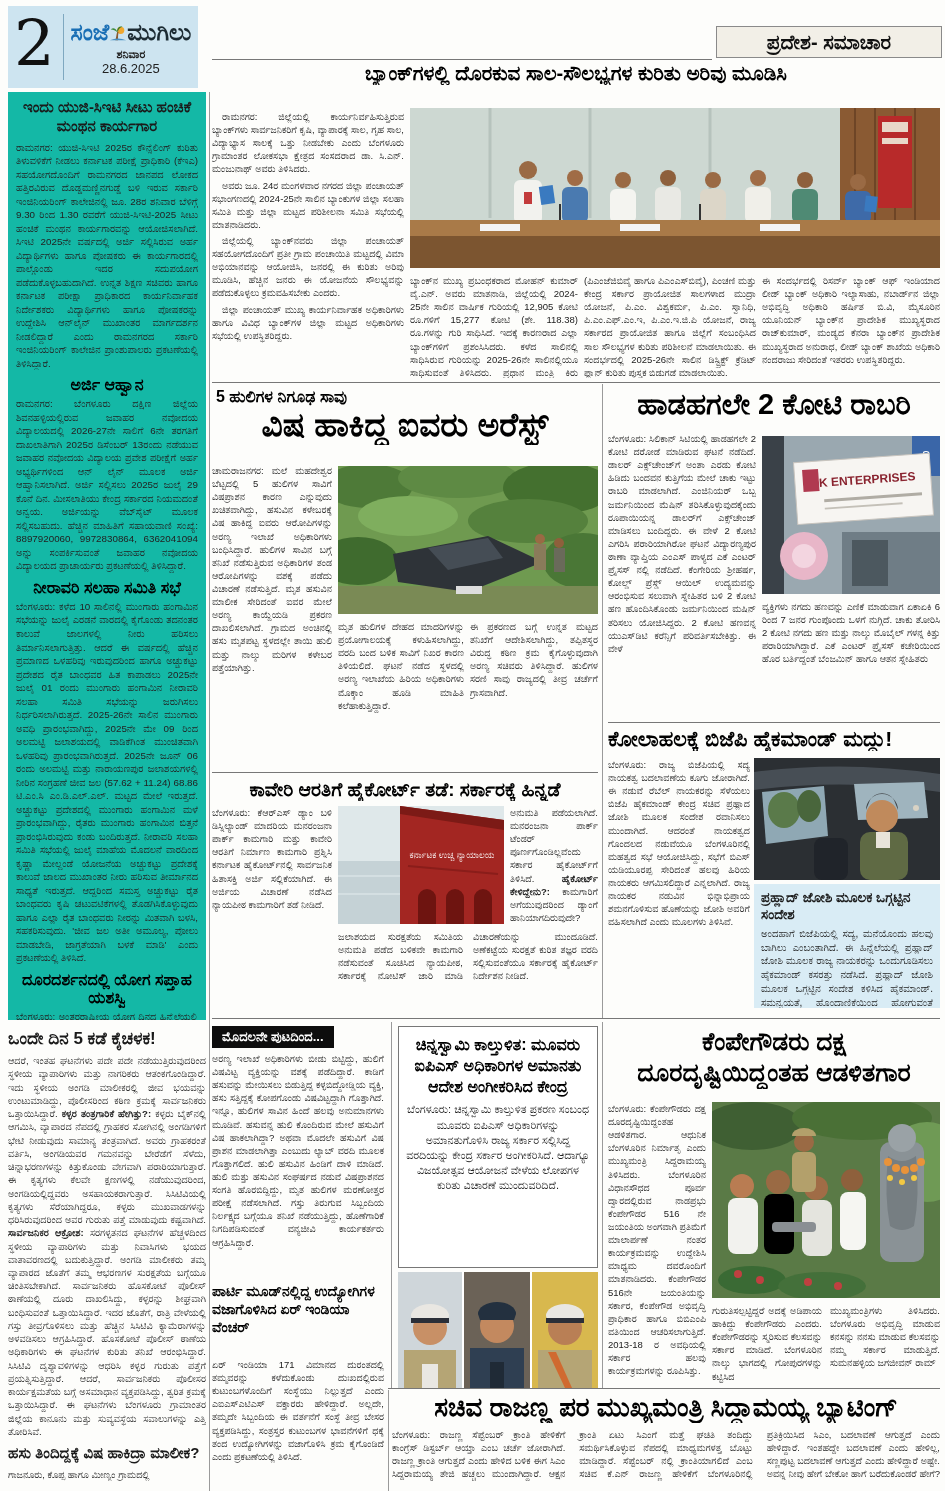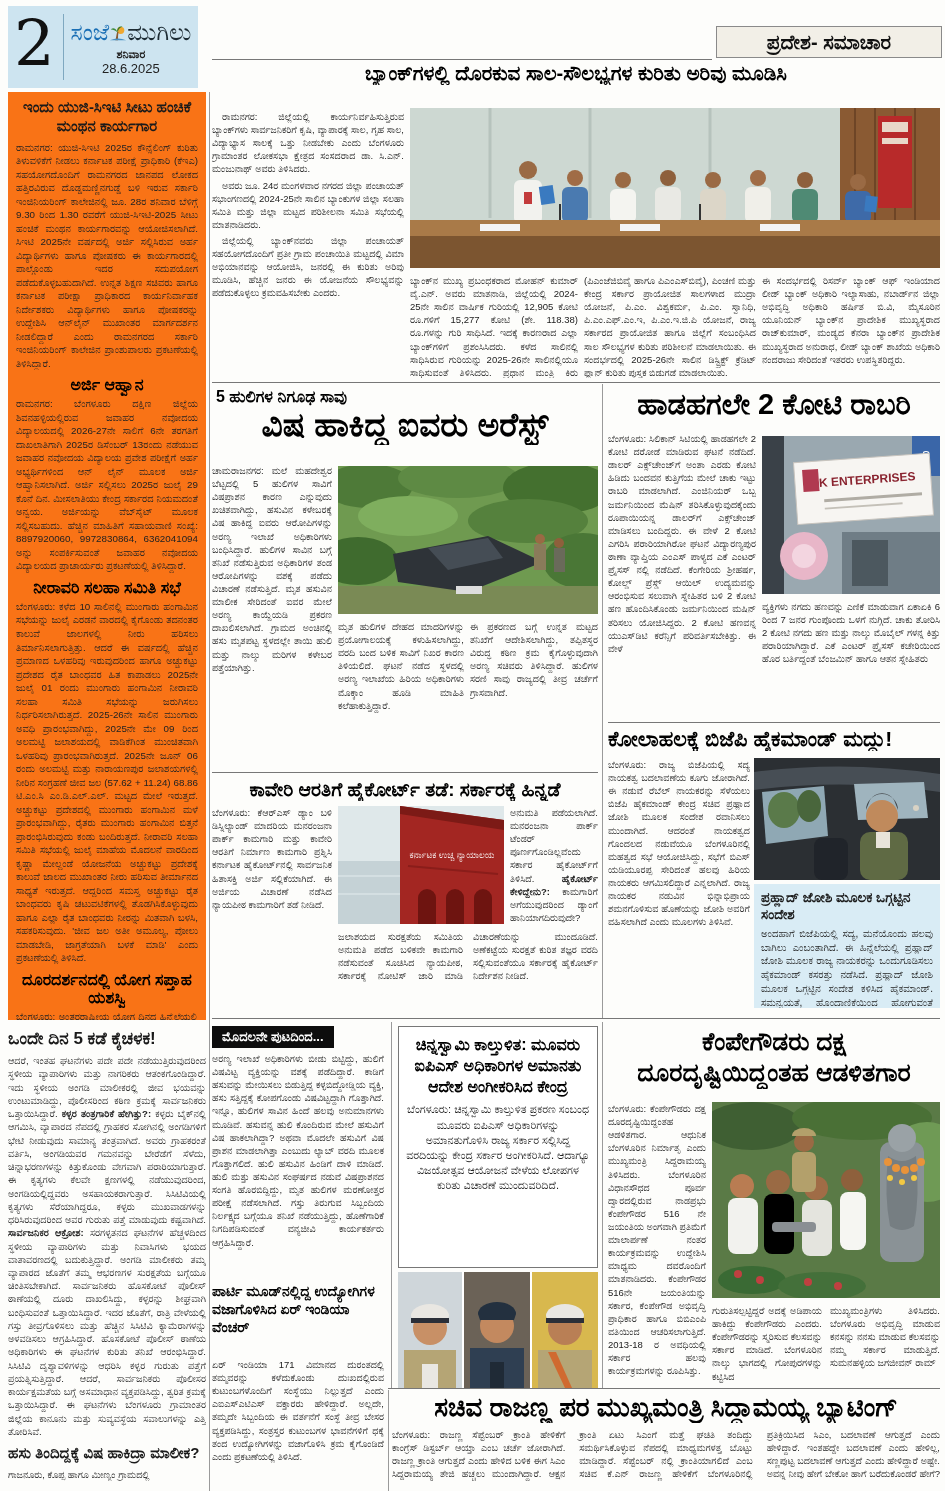--- a/index.html
+++ b/index.html
@@ -13,28 +13,28 @@
   .center{text-align:center;}
   .nowrap{white-space:nowrap;overflow:hidden;}
   .vrule{border-left:1px solid #9a9a9a;width:0;}
   .hrule{border-top:1px solid #777;height:0;}
   .photo{background:#ccc;overflow:hidden;}
   .photo svg{display:block;}
   #masthead{left:8px;top:6px;width:190px;height:82px;background:#cde4f0;display:flex;align-items:center;}
   #page-num{font-family:"DejaVu Serif","Liberation Serif",serif;font-size:64px;line-height:1;padding:0 8px 6px 6px;color:#111;}
   #mast-divider{width:1px;height:66px;background:#7fa8c0;}
   #logo-block{flex:1;text-align:center;}
-  #logo-line{font-size:23px;font-weight:normal;white-space:nowrap;}
+  #logo-line{font-size:23px;font-weight:bold;white-space:nowrap;}
   #logo-part1{color:#1a6fb5;}
   #logo-part2{color:#1c2b33;}
   #mast-day{font-size:11px;font-weight:bold;color:#222;margin-top:2px;}
   #mast-date{font-size:13px;color:#222;}
   #section-label{left:716px;top:26px;width:224px;height:30px;background:#f2efe7;border:1px solid #8a8a8a;
      display:flex;align-items:center;justify-content:center;font-size:20px;font-weight:bold;color:#111;}
-  #left-col{left:8px;top:92px;width:198px;height:928px;background:#f97316;padding:6px 8px;box-sizing:border-box;overflow:hidden;}
+  #left-col{left:8px;top:92px;width:198px;height:928px;background:#14b8a6;padding:6px 8px;box-sizing:border-box;overflow:hidden;}
   #left-col .hl1{font-size:15px;font-weight:bold;text-align:center;line-height:1.25;margin-bottom:5px;}
   #left-col .body{font-size:9.8px;}
   #bottom-left{left:8px;top:1026px;width:198px;height:465px;overflow:hidden;}
   #bottom-left .hl2{font-size:17px;font-weight:bold;line-height:1.25;margin:2px 0 5px 0;}
   .inline-sub{font-weight:bold;}
   .boxed{border:1px solid #777;box-sizing:border-box;background:#fff;}
   #fp1-label{background:#0d0d0d;color:#fff;font-size:13px;font-weight:bold;padding:3px 10px;display:inline-block;}
   #bjp-box{background:#d9ecf5;padding:6px 7px;box-sizing:border-box;overflow:hidden;}
   #bjp-box .box-title{font-size:13.5px;font-weight:bold;line-height:1.25;margin-bottom:3px;}
   #bjp-box .body{font-size:10px;}
@@ -90,20 +90,21 @@
   </div>
 
   <div class="abs vrule" style="left:209px;top:92px;height:1399px"></div>
 
   <div class="abs hl nowrap center" style="left:212px;top:62px;width:728px;font-size:20px">ಬ್ಯಾಂಕ್‌ಗಳಲ್ಲಿ ದೊರಕುವ ಸಾಲ-ಸೌಲಭ್ಯಗಳ ಕುರಿತು ಅರಿವು ಮೂಡಿಸಿ</div>
 
   <div class="abs body" style="left:212px;top:110px;width:192px;height:266px">
     <p>ರಾಮನಗರ: ಜಿಲ್ಲೆಯಲ್ಲಿ ಕಾರ್ಯನಿರ್ವಹಿಸುತ್ತಿರುವ ಬ್ಯಾಂಕ್‌ಗಳು ಸಾರ್ವಜನಿಕರಿಗೆ ಕೃಷಿ, ವ್ಯಾಪಾರಕ್ಕೆ ಸಾಲ, ಗೃಹ ಸಾಲ, ವಿದ್ಯಾಭ್ಯಾಸ ಸಾಲಕ್ಕೆ ಒತ್ತು ನೀಡಬೇಕು ಎಂದು ಬೆಂಗಳೂರು ಗ್ರಾಮಾಂತರ ಲೋಕಸಭಾ ಕ್ಷೇತ್ರದ ಸಂಸದರಾದ ಡಾ. ಸಿ.ಎನ್. ಮಂಜುನಾಥ್ ಅವರು ತಿಳಿಸಿದರು.</p>
     <p>ಅವರು ಜೂ. 24ರ ಮಂಗಳವಾರ ನಗರದ ಜಿಲ್ಲಾ ಪಂಚಾಯತ್ ಸಭಾಂಗಣದಲ್ಲಿ 2024-25ನೇ ಸಾಲಿನ ಬ್ಯಾಂಕುಗಳ ಜಿಲ್ಲಾ ಸಲಹಾ ಸಮಿತಿ ಮತ್ತು ಜಿಲ್ಲಾ ಮಟ್ಟದ ಪರಿಶೀಲನಾ ಸಮಿತಿ ಸಭೆಯಲ್ಲಿ ಮಾತನಾಡಿದರು.</p>
     <p>ಜಿಲ್ಲೆಯಲ್ಲಿ ಬ್ಯಾಂಕ್‌ನವರು ಜಿಲ್ಲಾ ಪಂಚಾಯತ್ ಸಹಯೋಗದೊಂದಿಗೆ ಪ್ರತೀ ಗ್ರಾಮ ಪಂಚಾಯಿತಿ ಮಟ್ಟದಲ್ಲಿ ವಿಮಾ ಅಭಿಯಾನವನ್ನು ಆಯೋಜಿಸಿ, ಜನರಲ್ಲಿ ಈ ಕುರಿತು ಅರಿವು ಮೂಡಿಸಿ, ಹೆಚ್ಚಿನ ಜನರು ಈ ಯೋಜನೆಯ ಸೌಲಭ್ಯವನ್ನು ಪಡೆದುಕೊಳ್ಳಲು ಕ್ರಮವಹಿಸಬೇಕು ಎಂದರು.</p>
+    <p>ಜಿಲ್ಲಾ ಪಂಚಾಯತ್ ಮುಖ್ಯ ಕಾರ್ಯನಿರ್ವಾಹಕ ಅಧಿಕಾರಿಗಳು ಹಾಗೂ ವಿವಿಧ ಬ್ಯಾಂಕ್‌ಗಳ ಜಿಲ್ಲಾ ಮಟ್ಟದ ಅಧಿಕಾರಿಗಳು ಸಭೆಯಲ್ಲಿ ಉಪಸ್ಥಿತರಿದ್ದರು.</p>
   </div>
 
   <div class="abs photo" style="left:410px;top:108px;width:530px;height:160px">
     <svg width="530" height="160" viewBox="0 0 530 160">
       <rect width="530" height="160" fill="#c6d2cc"></rect>
       <rect x="0" y="0" width="430" height="115" fill="#cdd8d2"></rect>
       <line x1="80" y1="0" x2="80" y2="110" stroke="#b6c3bd" stroke-width="3"></line>
       <line x1="180" y1="0" x2="180" y2="110" stroke="#b6c3bd" stroke-width="3"></line>
       <line x1="300" y1="0" x2="300" y2="110" stroke="#b6c3bd" stroke-width="3"></line>
       <rect x="430" y="0" width="100" height="120" fill="#8a5a33"></rect>

